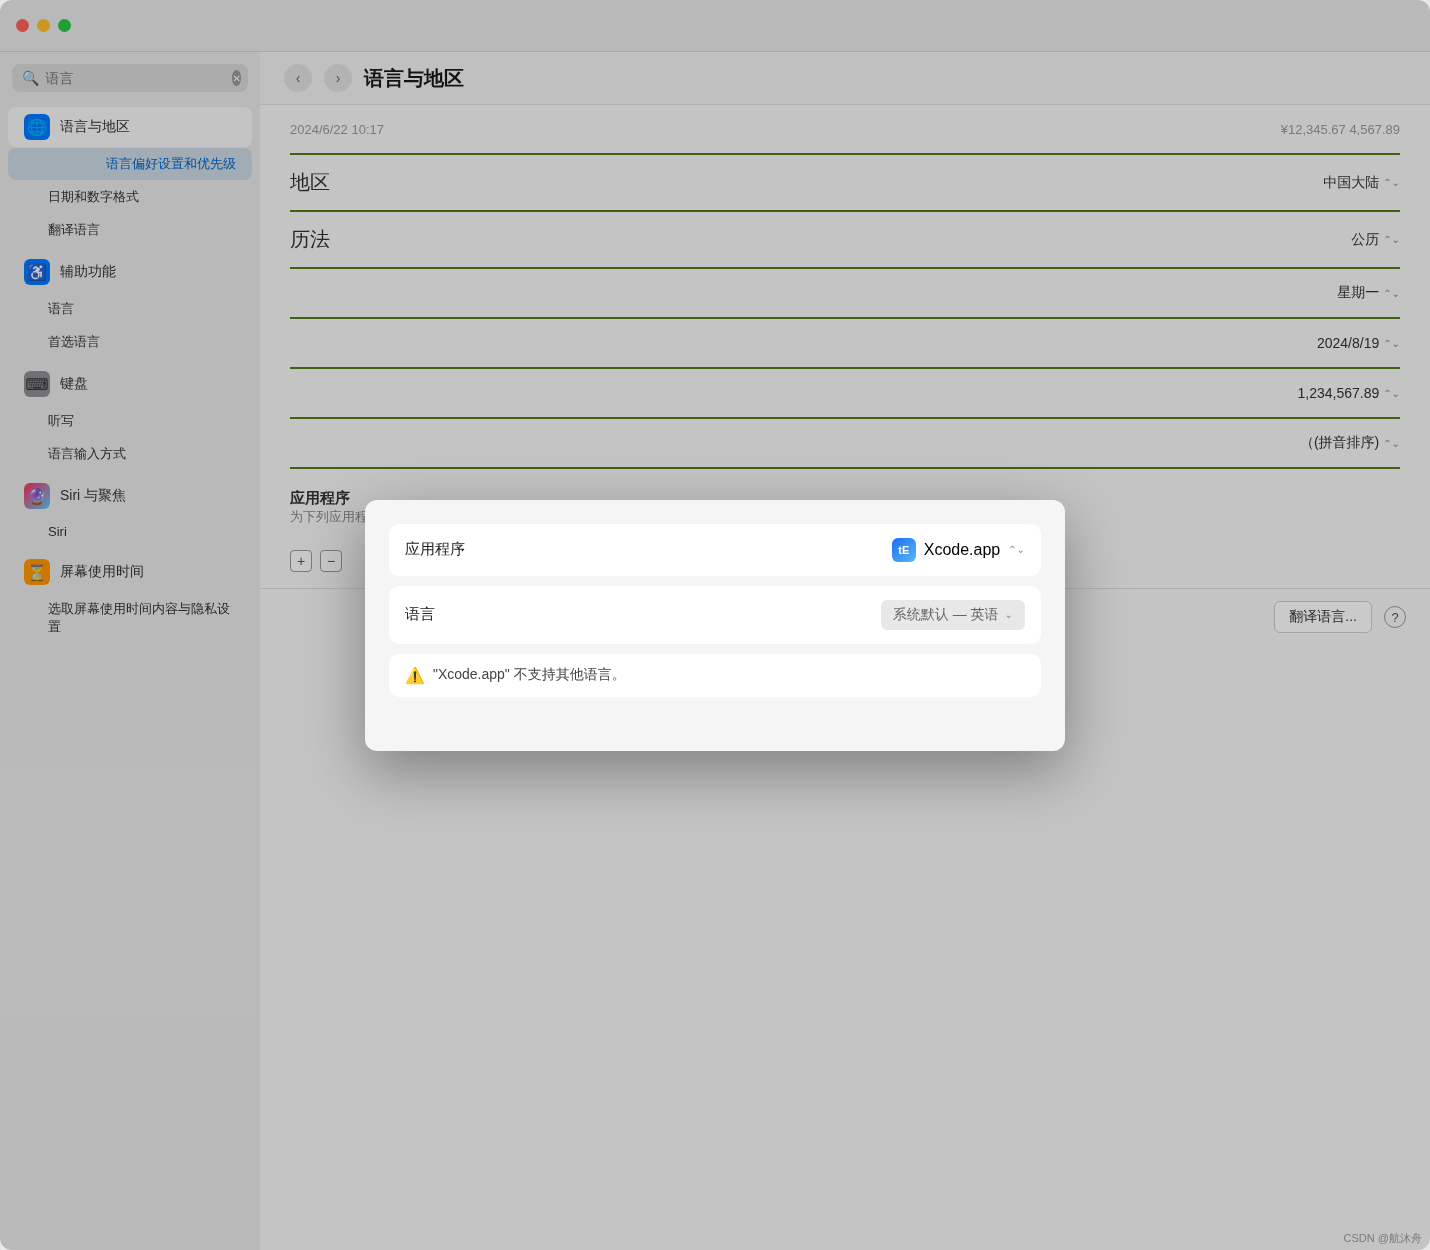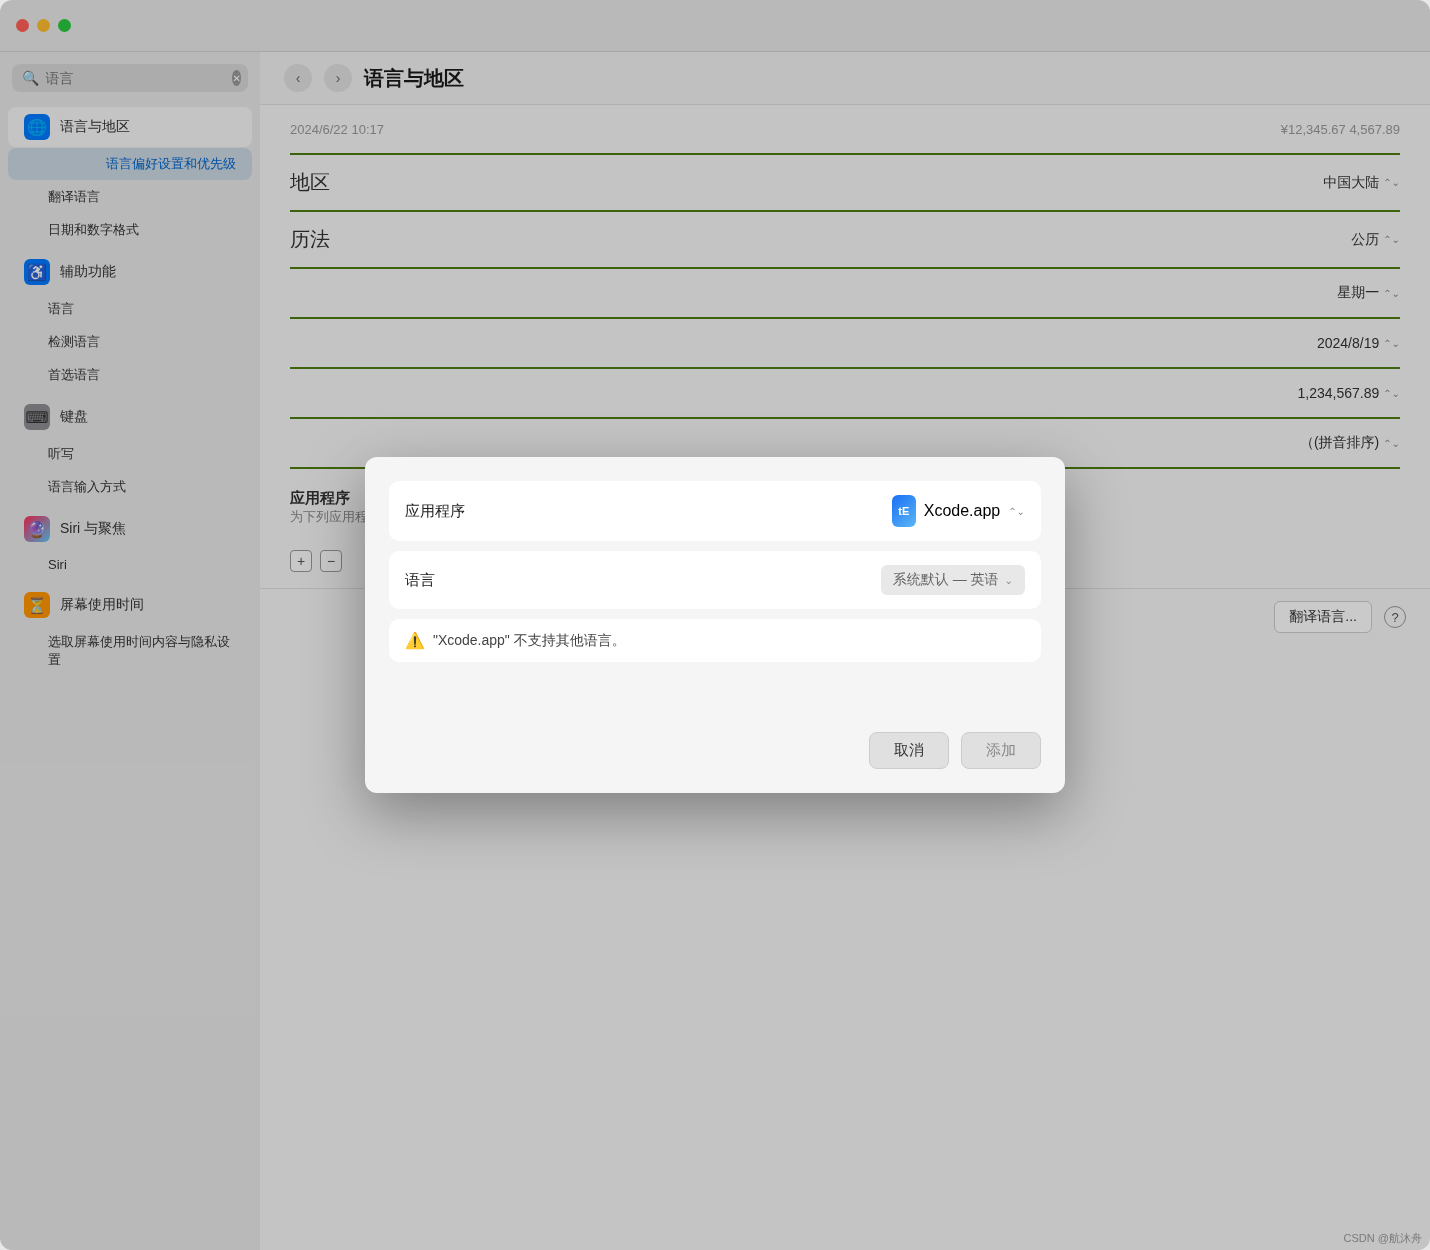--- a/index.html
+++ b/index.html
@@ -381,21 +381,21 @@
     }
 
     .dialog-value {
       display: flex;
       align-items: center;
       gap: 8px;
     }
 
     .app-icon-xcode {
       width: 24px;
-      height: 32px;
+      height: 24px;
       background: linear-gradient(135deg, #1a6ef5, #5bb8f5);
       border-radius: 6px;
       display: flex;
       align-items: center;
       justify-content: center;
       font-size: 11px;
       font-weight: bold;
       color: white;
       position: relative;
       overflow: hidden;
@@ -498,37 +498,34 @@
 
       <div class="sidebar-section">
         <div class="sidebar-item active">
           <div class="sidebar-icon icon-language">🌐</div>
           <span>语言与地区</span>
         </div>
         <div class="sidebar-item sub active-sub">
           <span>语言偏好设置和优先级</span>
         </div>
         <div class="sidebar-item sub">
+          <span>日期和数字格式</span>
+        </div>
+        <div class="sidebar-item sub">
           <span>翻译语言</span>
-        </div>
-        <div class="sidebar-item sub">
-          <span>日期和数字格式</span>
         </div>
       </div>
 
       <div class="sidebar-section">
         <div class="sidebar-item">
           <div class="sidebar-icon icon-accessibility">♿</div>
           <span>辅助功能</span>
         </div>
         <div class="sidebar-item sub">
           <span>语言</span>
-        </div>
-        <div class="sidebar-item sub">
-          <span>检测语言</span>
         </div>
         <div class="sidebar-item sub">
           <span>首选语言</span>
         </div>
       </div>
 
       <div class="sidebar-section">
         <div class="sidebar-item">
           <div class="sidebar-icon icon-keyboard">⌨</div>
           <span>键盘</span>
@@ -679,21 +676,17 @@
         </div>
 
         <div class="warning-row">
           <span class="warning-icon">⚠️</span>
           <span class="warning-text">"Xcode.app" 不支持其他语言。</span>
         </div>
 
         <div class="dialog-spacer"></div>
       </div>
 
-      <div class="dialog-footer">
-        <button class="dialog-btn btn-cancel">取消</button>
-        <button class="dialog-btn btn-add">添加</button>
-      </div>
     </div>
   </div>
 
   <div class="watermark">CSDN @航沐舟</div>
 </div>
 
 </body></html>

